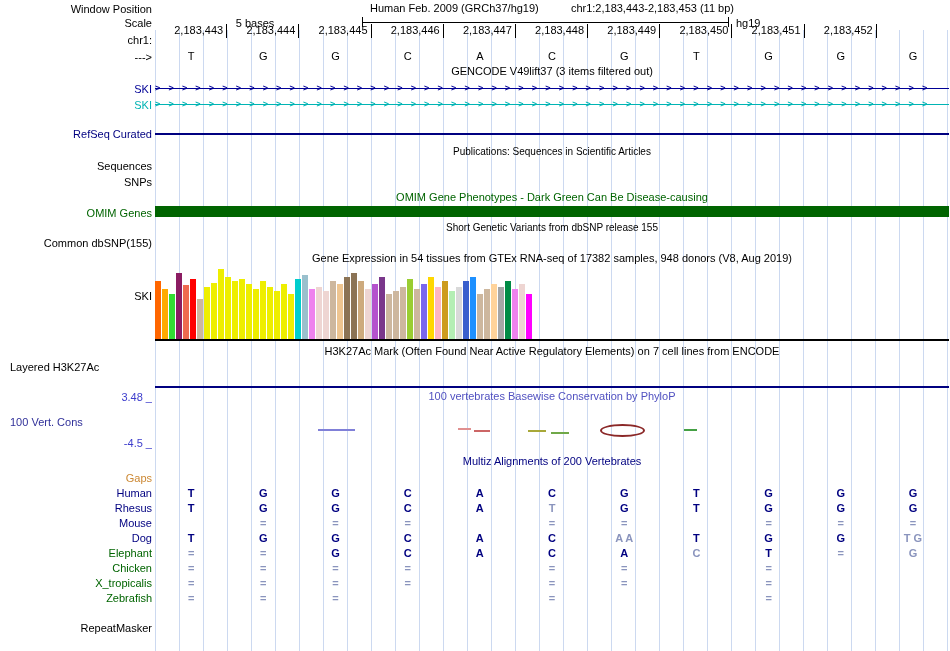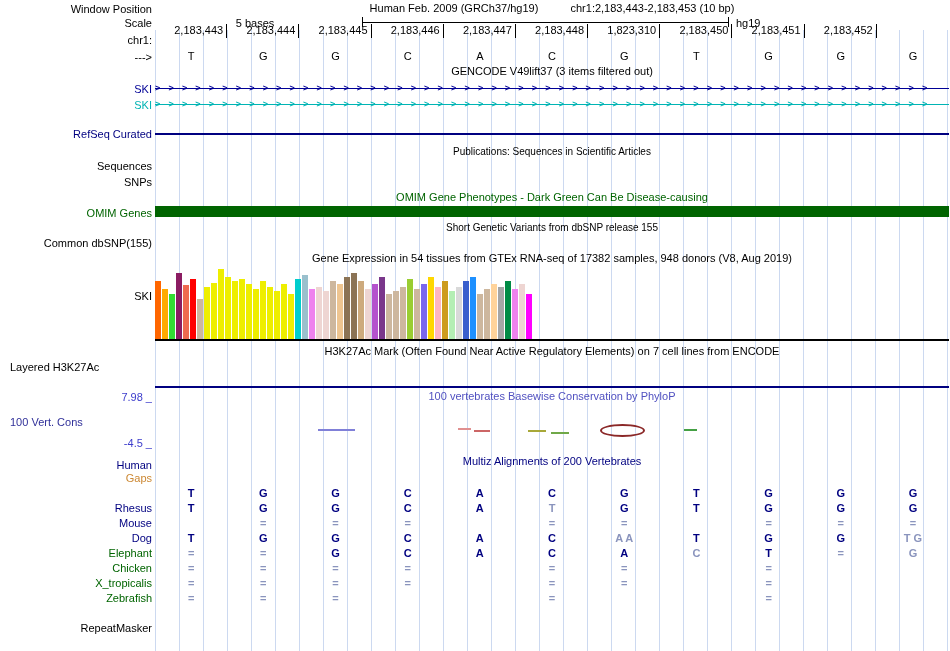--- a/index.html
+++ b/index.html
@@ -40,39 +40,39 @@
 </head>
 <body>
 
 <div class="page">
   <div class="grid"></div>
 
   <div class="L" style="top:2px">Window Position</div>
   <div class="T" style="top:2px">
     <span>Human Feb. 2009 (GRCh37/hg19)</span>
     <span style="display:inline-block;width:26px"></span>
-    <span>chr1:2,183,443-2,183,453 (10 bp)</span>
+    <span>chr1:2,183,443-2,183,453 (11 bp)</span>
   </div>
 
   <div class="L" style="top:16px">Scale</div>
   <div class="abs" style="top:16px;left:155px;width:200px;text-align:center">5 bases</div>
   <div class="scalebar">
       <div></div>
     </div>
   <div class="abs" style="top:16px;left:736px">hg19</div>
 
   <div class="L" style="top:33px">chr1:</div>
   <div class="coord-row">
       <div class="coord-cell">2,183,443</div>
       <div class="coord-cell">2,183,444</div>
       <div class="coord-cell">2,183,445</div>
       <div class="coord-cell">2,183,446</div>
       <div class="coord-cell">2,183,447</div>
       <div class="coord-cell">2,183,448</div>
-      <div class="coord-cell">1,823,310</div>
+      <div class="coord-cell">2,183,449</div>
       <div class="coord-cell">2,183,450</div>
       <div class="coord-cell">2,183,451</div>
       <div class="coord-cell">2,183,452</div>
     </div>
 
   <div class="L" style="top:50px">---&gt;</div>
   <div class="base-row">
       <div class="base-cell">T</div>
       <div class="base-cell">G</div>
       <div class="base-cell">G</div>
@@ -163,21 +163,21 @@
       <div class="gtex-bar" style="height: 50px; background: rgb(238, 130, 238);"></div>
       <div class="gtex-bar" style="height: 55px; background: rgb(238, 213, 210);"></div>
       <div class="gtex-bar" style="height: 45px; background: rgb(255, 0, 255);"></div>
     </div>
   <div class="hline" style="top:339px;height:2px;background:#000"></div>
 
   <div class="T" style="top:345px">H3K27Ac Mark (Often Found Near Active Regulatory Elements) on 7 cell lines from ENCODE</div>
   <div class="abs" style="top:360px;left:10px">Layered H3K27Ac</div>
   <div class="hline" style="top:386px;height:2px;background:#000080"></div>
 
-  <div class="L axisblue" style="top:390px">7.98 _</div>
+  <div class="L axisblue" style="top:390px">3.48 _</div>
   <div class="T pblue" style="top:390px">100 vertebrates Basewise Conservation by PhyloP</div>
   <div class="abs conslabel" style="top:415px;left:10px">100 Vert. Cons</div>
   <div class="cons-track">
       <div class="cons-mark" style="left: 163px; top: 24px; width: 37px; height: 2px; background: rgb(128, 128, 216);"></div>
       <div class="cons-mark" style="left: 303px; top: 23px; width: 13px; height: 2px; background: rgb(224, 144, 144);"></div>
       <div class="cons-mark" style="left: 319px; top: 25px; width: 16px; height: 2px; background: rgb(204, 102, 102);"></div>
       <div class="cons-mark" style="left: 373px; top: 25px; width: 18px; height: 2px; background: rgb(168, 168, 56);"></div>
       <div class="cons-mark" style="left: 396px; top: 27px; width: 18px; height: 2px; background: rgb(112, 168, 72);"></div>
       <div class="cons-mark" style="left: 445px; top: 19px; width: 45px; height: 13px; border: 2px solid rgb(139, 40, 40); border-radius: 50%;"></div>
       <div class="cons-mark" style="left: 529px; top: 24px; width: 13px; height: 2px; background: rgb(68, 160, 68);"></div>
@@ -194,21 +194,21 @@
       <div class="mz-cell" style="color: rgb(0, 0, 128);"></div>
       <div class="mz-cell" style="color: rgb(0, 0, 128);"></div>
       <div class="mz-cell" style="color: rgb(0, 0, 128);"></div>
       <div class="mz-cell" style="color: rgb(0, 0, 128);"></div>
       <div class="mz-cell" style="color: rgb(0, 0, 128);"></div>
       <div class="mz-cell" style="color: rgb(0, 0, 128);"></div>
       <div class="mz-cell" style="color: rgb(0, 0, 128);"></div>
       <div class="mz-cell" style="color: rgb(0, 0, 128);"></div>
       <div class="mz-cell" style="color: rgb(0, 0, 128);"></div>
     </div>
-    <div class="L" style="top: 458px; color: rgb(0, 0, 128);">Human</div>
+    <div class="L" style="top: 486px; color: rgb(0, 0, 128);">Human</div>
     <div class="mz-row" style="top: 486px;">
       <div class="mz-cell" style="color: rgb(0, 0, 128);">T</div>
       <div class="mz-cell" style="color: rgb(0, 0, 128);">G</div>
       <div class="mz-cell" style="color: rgb(0, 0, 128);">G</div>
       <div class="mz-cell" style="color: rgb(0, 0, 128);">C</div>
       <div class="mz-cell" style="color: rgb(0, 0, 128);">A</div>
       <div class="mz-cell" style="color: rgb(0, 0, 128);">C</div>
       <div class="mz-cell" style="color: rgb(0, 0, 128);">G</div>
       <div class="mz-cell" style="color: rgb(0, 0, 128);">T</div>
       <div class="mz-cell" style="color: rgb(0, 0, 128);">G</div>

